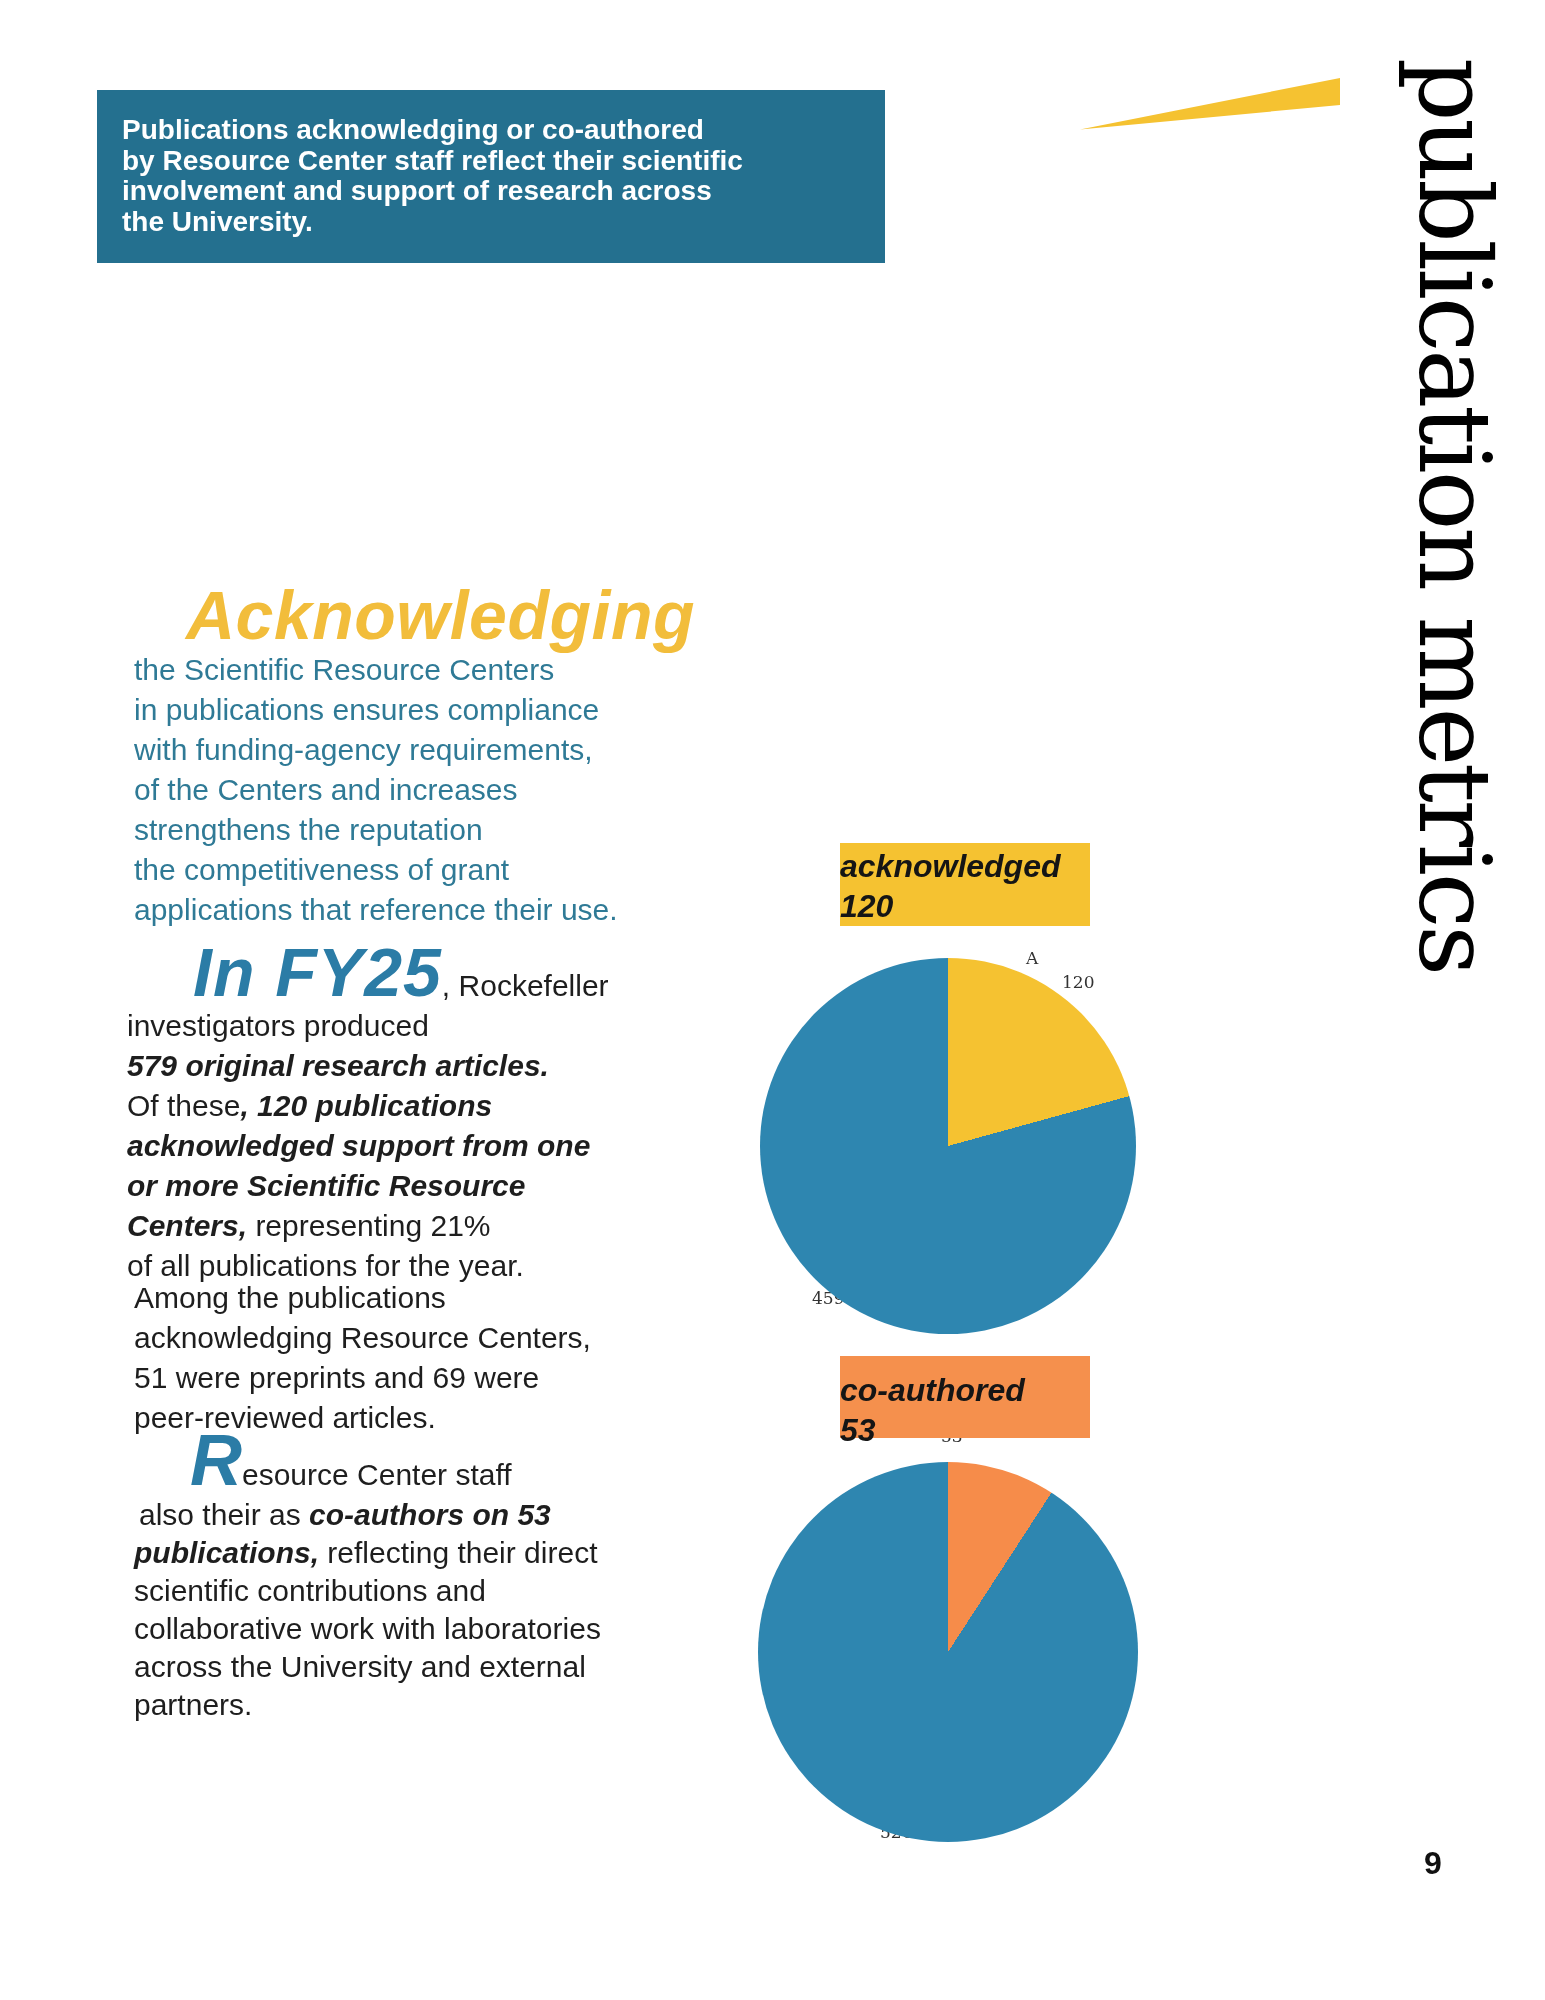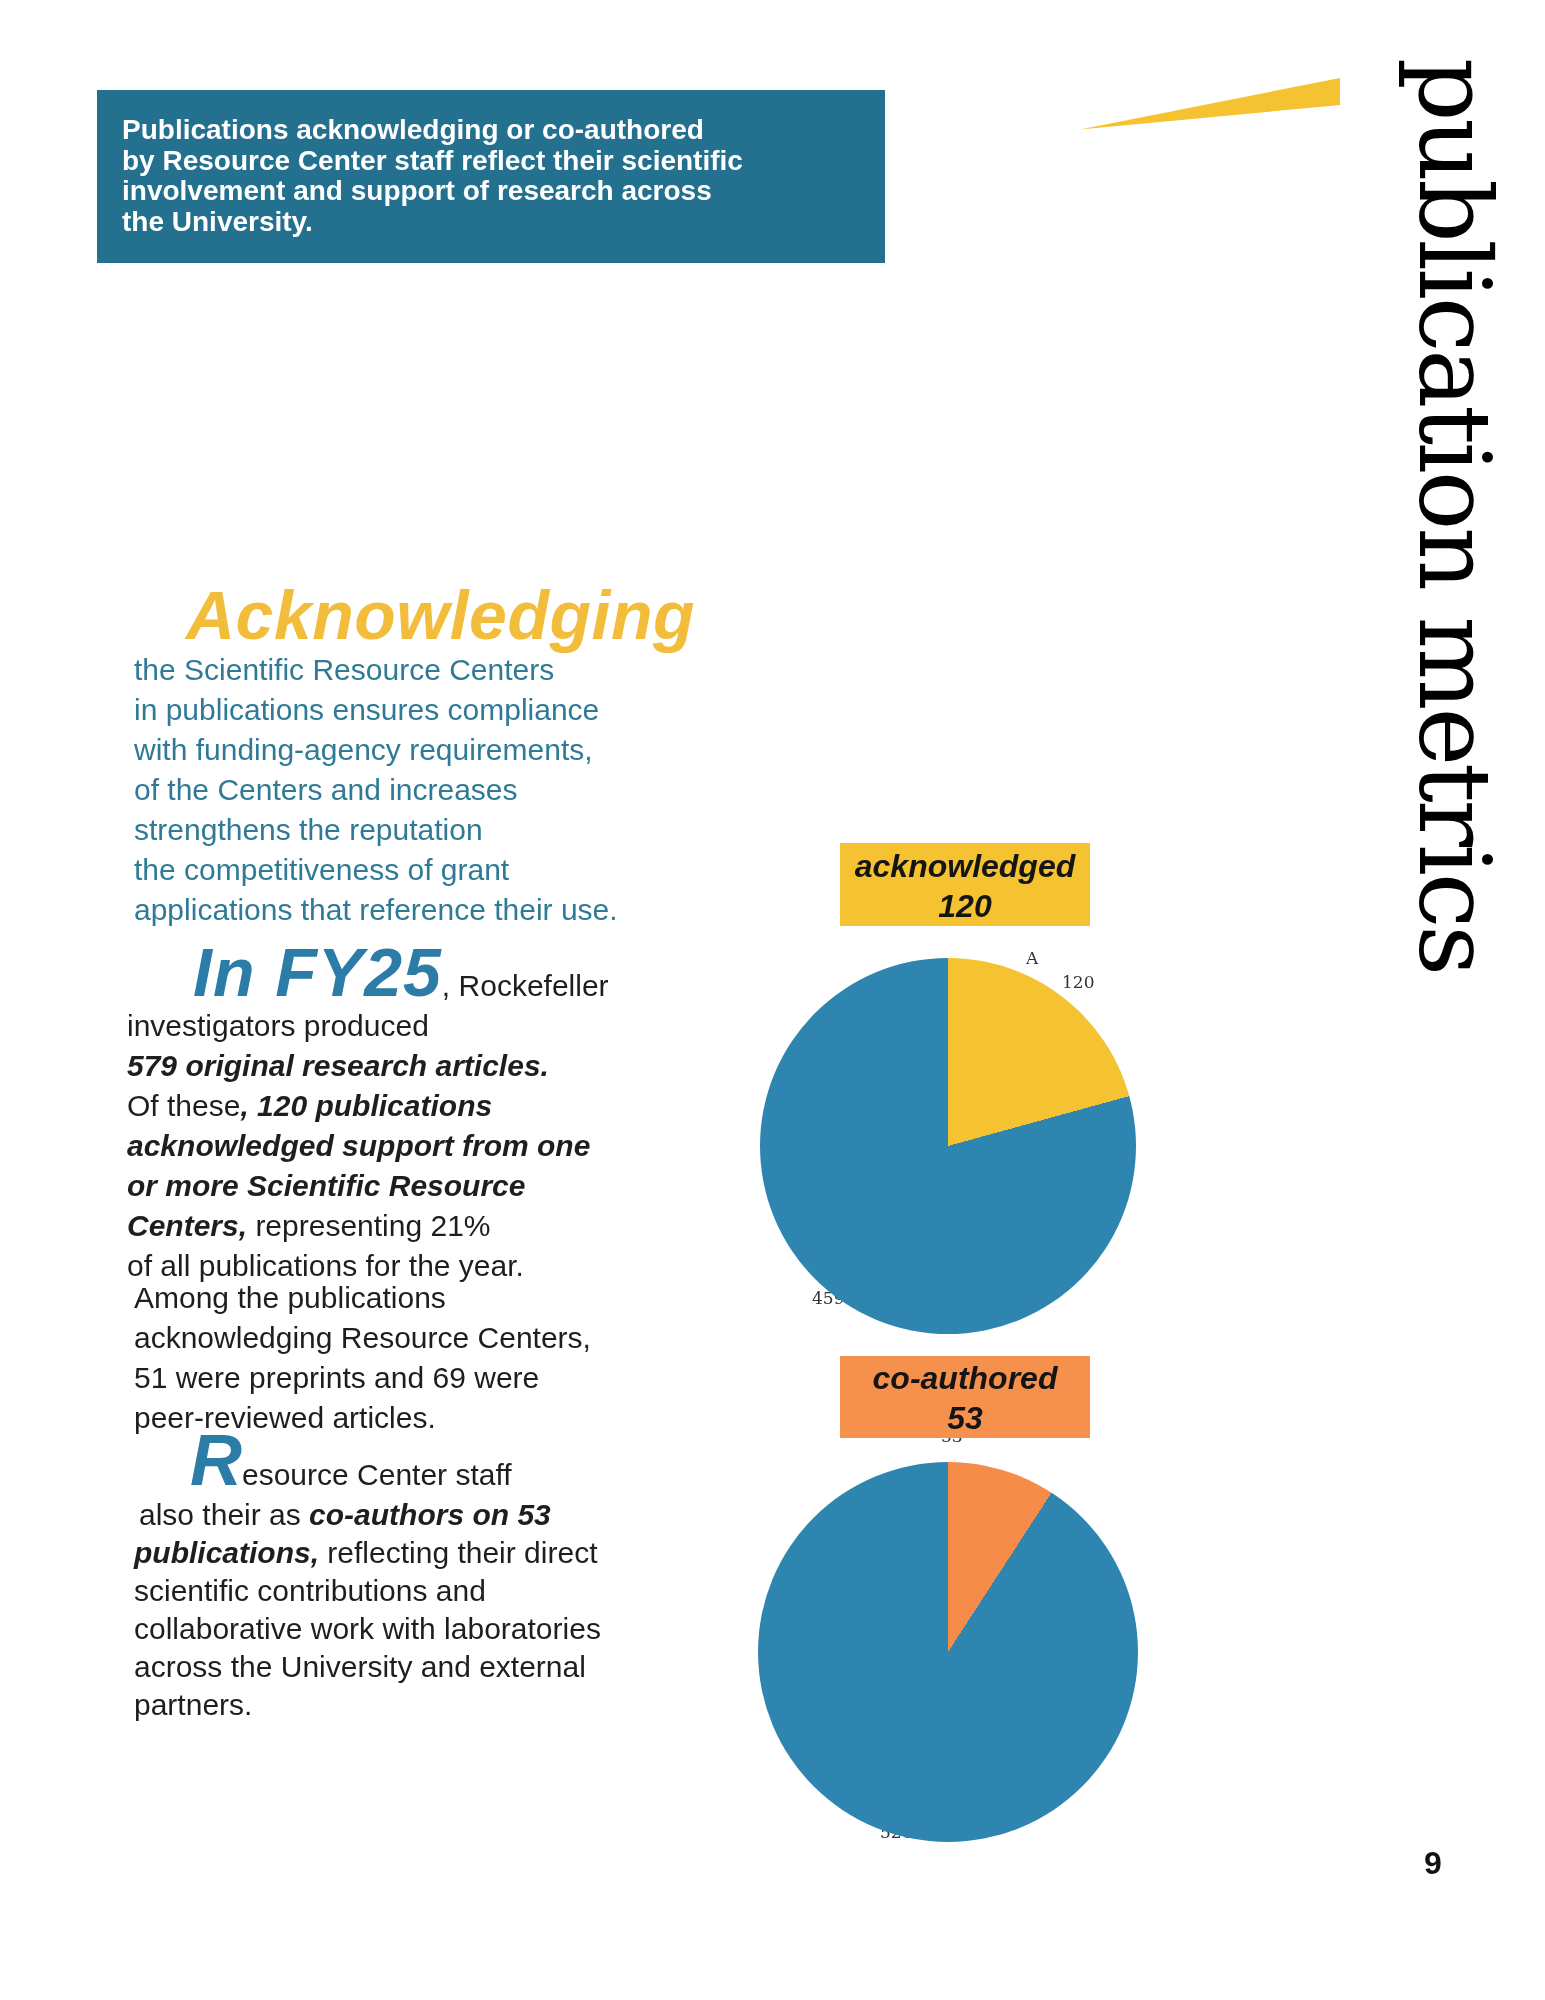--- a/index.html
+++ b/index.html
@@ -39,25 +39,25 @@
   .em{font-weight:700;font-style:italic;text-align:right;}
   .lead{
     font-size:68px;font-weight:700;font-style:italic;color:#2B7CA6;
     line-height:1;letter-spacing:1px;margin-left:8px;
   }
   .drop{
     font-size:72px;font-weight:700;font-style:italic;color:#2B7CA6;line-height:1;
   }
   
   .badge{
-    position:absolute;width:250px;text-align:center;font-weight:700;font-style:italic;
+    position:absolute;width:250px;font-weight:700;font-style:italic;
     font-size:32px;line-height:40px;color:#151515;box-sizing:border-box;z-index:3;
   }
   .b1{left:840px;top:843px;height:83px;background:#F5C231;padding-top:3px;}
-  .b2{left:840px;top:1356px;height:82px;background:#F5904D;padding-top:2px;}
+  .b2{left:840px;top:1356px;height:82px;background:#F5904D;padding-top:14px;}
   
   .pie{position:absolute;border-radius:50%;z-index:2;}
   .p1{left:760px;top:958px;width:376px;height:376px;}
   .p2{left:758px;top:1462px;width:380px;height:380px;}
   
   .plabel{
     position:absolute;font-family:"DejaVu Serif",serif;font-size:17px;color:#333;z-index:1;
   }
   .pl-a{left:1026px;top:948px;}
   .pl-120{left:1062px;top:972px;}

